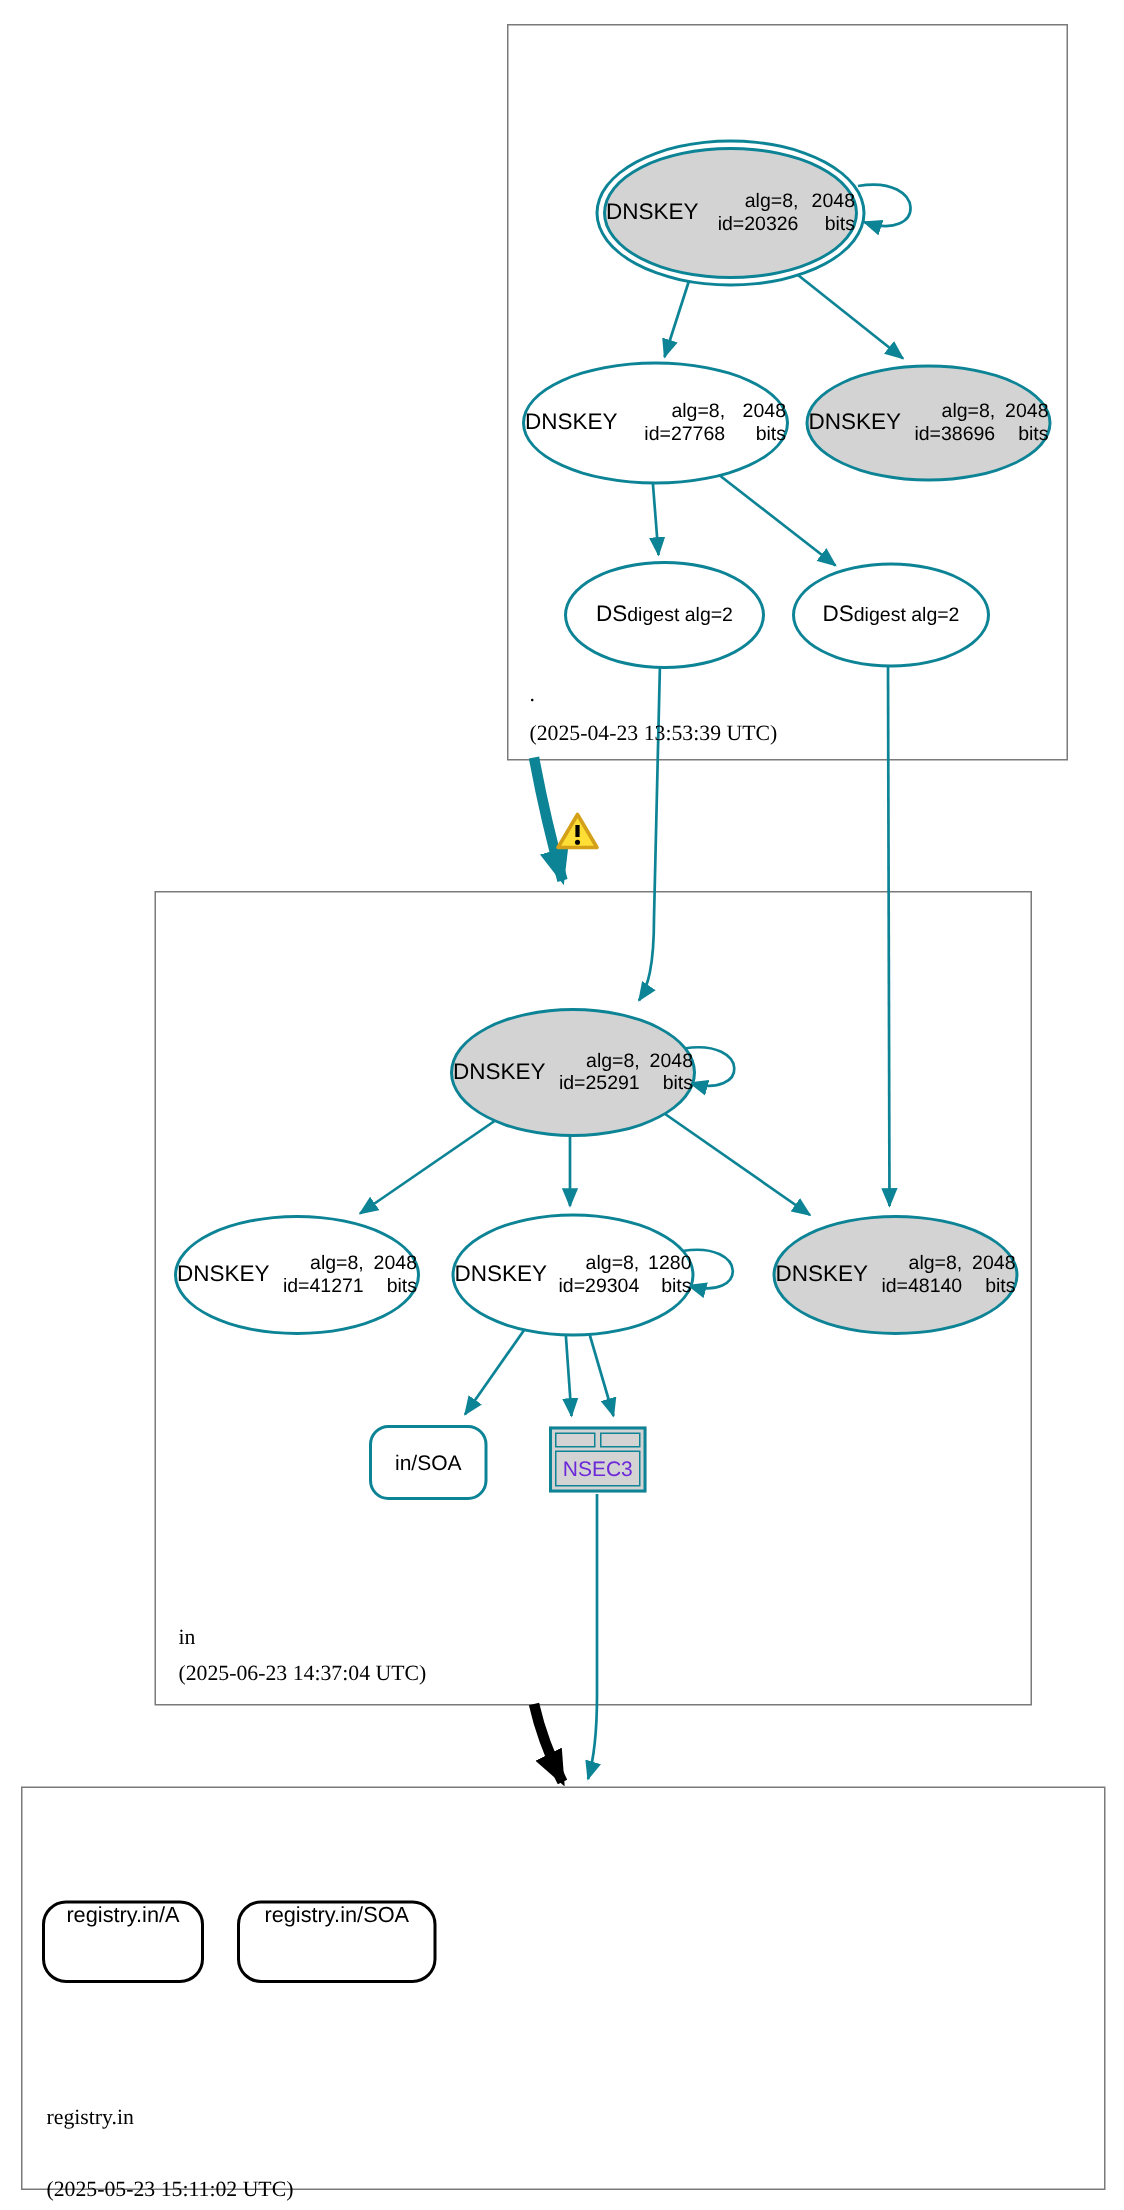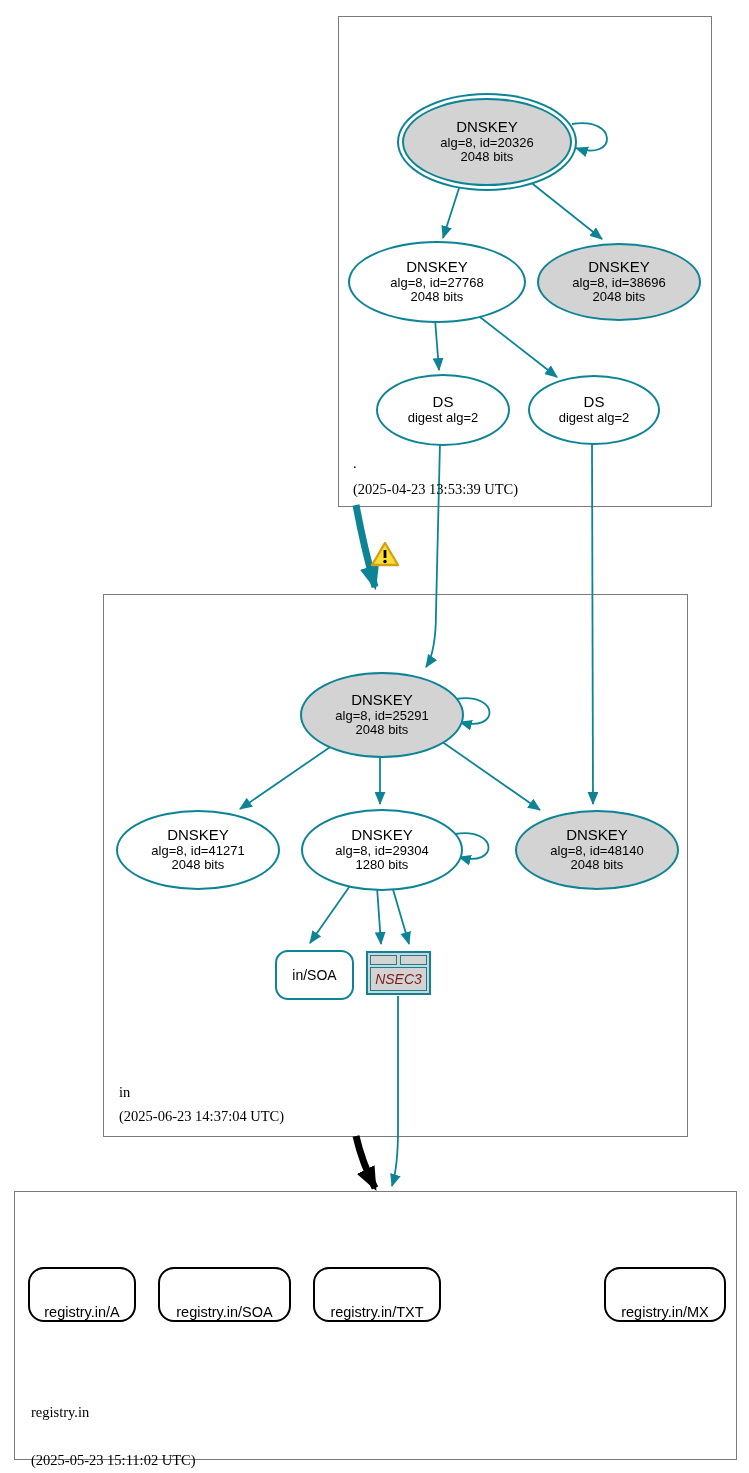--- a/index.html
+++ b/index.html
@@ -7,49 +7,49 @@
     position:relative; width:749px; height:1473px; background:#ffffff;
     font-family:"Liberation Sans",sans-serif; overflow:hidden;
   }
   .cluster {
     position:absolute; border:1px solid #7a7a7a; background:transparent; z-index:0;
   }
   #edges {
     position:absolute; left:0; top:0; z-index:1; pointer-events:none;
   }
   .ellipse-node {
-    position:absolute; z-index:2; display:flex; flex-direction:column;
+    position:absolute; z-index:2; display:flex; 
     align-items:center; justify-content:center; text-align:center;
     border:2px solid #0d8496; border-radius:50%; background:#ffffff;
     line-height:1.12;
   }
   .ellipse-node.gray { background:#d3d3d3; }
   .ellipse-node.double { box-shadow: 0 0 0 3px #ffffff, 0 0 0 5px #0d8496; }
   .node-title { font-family:"Liberation Sans",sans-serif; font-size:15px; color:#000; }
   .node-detail { font-family:Liberation Sans, sans-serif; font-size:13px; color:#000000;text-align:right; }
   .rrset-node {
     position:absolute; z-index:2; display:flex; align-items:center; justify-content:center;
     border:2px solid #0d8496; border-radius:13px; background:#ffffff;
     font-family:"Liberation Sans",sans-serif; font-size:14px; color:#000;
   }
   .rrset-black {
-    position:absolute; z-index:2; display:flex; align-items:flex-end; justify-content:center;
+    position:absolute; z-index:2; display:flex; align-items:flex-start; justify-content:center;
     border:2px solid #000000; border-radius:16px; background:#ffffff;
     font-family:"Liberation Sans",sans-serif; font-size:14.5px; color:#000;
   }
   .nsec3-node {
     position:absolute; z-index:2; display:flex; flex-direction:column;
     border:2.5px solid #0d8496; background:#d3d3d3; padding:2px; box-sizing:border-box;
   }
   .nsec3-header { display:flex; gap:3px; height:10px; margin-bottom:2px; }
   .nsec3-cell { flex:1; border:1.5px solid #0d8496; background:#d3d3d3; }
   .nsec3-body {
     flex:1; border:1.5px solid #0d8496; background:#d3d3d3;
     display:flex; align-items:center; justify-content:center;
-    font-family:"Liberation Sans",sans-serif; font-size:14px; color:#7f1d1d;font-style:italic;
+    font-family:"Liberation Sans",sans-serif; font-size:14px; color:#6d28d9;
   }
   .cluster-label {
     position:absolute; z-index:2; font-family:"Liberation Serif",serif;
     font-size:14.5px; color:#000; white-space:nowrap;
   }
   #warning-icon { position:absolute; z-index:3; }
 </style>
 </head>
 <body>
 
@@ -149,44 +149,38 @@
     <span class="node-detail">alg=8, id=29304</span>
     <span class="node-detail">1280 bits</span>
   </div>
 
   <div class="ellipse-node gray" style="left:515px; top:810px; width:160px; height:76px;">
     <span class="node-title">DNSKEY</span>
     <span class="node-detail">alg=8, id=48140</span>
     <span class="node-detail">2048 bits</span>
   </div>
 
-  <div class="rrset-node" style="left:275px; top:950px; width:75px; height:46px;">
+  <div class="rrset-node" style="left:246px; top:950px; width:75px; height:46px;">
     <span>in/SOA</span>
   </div>
 
   <div class="nsec3-node" style="left:366px; top:951px; width:65px; height:44px;">
     <div class="nsec3-header">
       <div class="nsec3-cell"></div>
       <div class="nsec3-cell"></div>
     </div>
     <div class="nsec3-body">NSEC3</div>
   </div>
 
   <div class="cluster-label" style="left:119px; top:1084px;">in</div>
   <div class="cluster-label" style="left:119px; top:1108px;">(2025-06-23 14:37:04 UTC)</div>
 
   <div class="rrset-black" style="left:28px; top:1267px; width:104px; height:51px;">
     <span>registry.in/A</span>
   </div>
   <div class="rrset-black" style="left:158px; top:1267px; width:129px; height:51px;">
     <span>registry.in/SOA</span>
   </div>
-  <div class="rrset-black" style="left:313px; top:1267px; width:124px; height:51px;">
-    <span>registry.in/TXT</span>
-  </div>
-  <div class="rrset-black" style="left:604px; top:1267px; width:118px; height:51px;">
-    <span>registry.in/MX</span>
-  </div>
 
   <div class="cluster-label" style="left:31px; top:1404px;">registry.in</div>
   <div class="cluster-label" style="left:31px; top:1428px;margin-top:24px;">(2025-05-23 15:11:02 UTC)</div>
 
 </div>
 
 </body></html>

